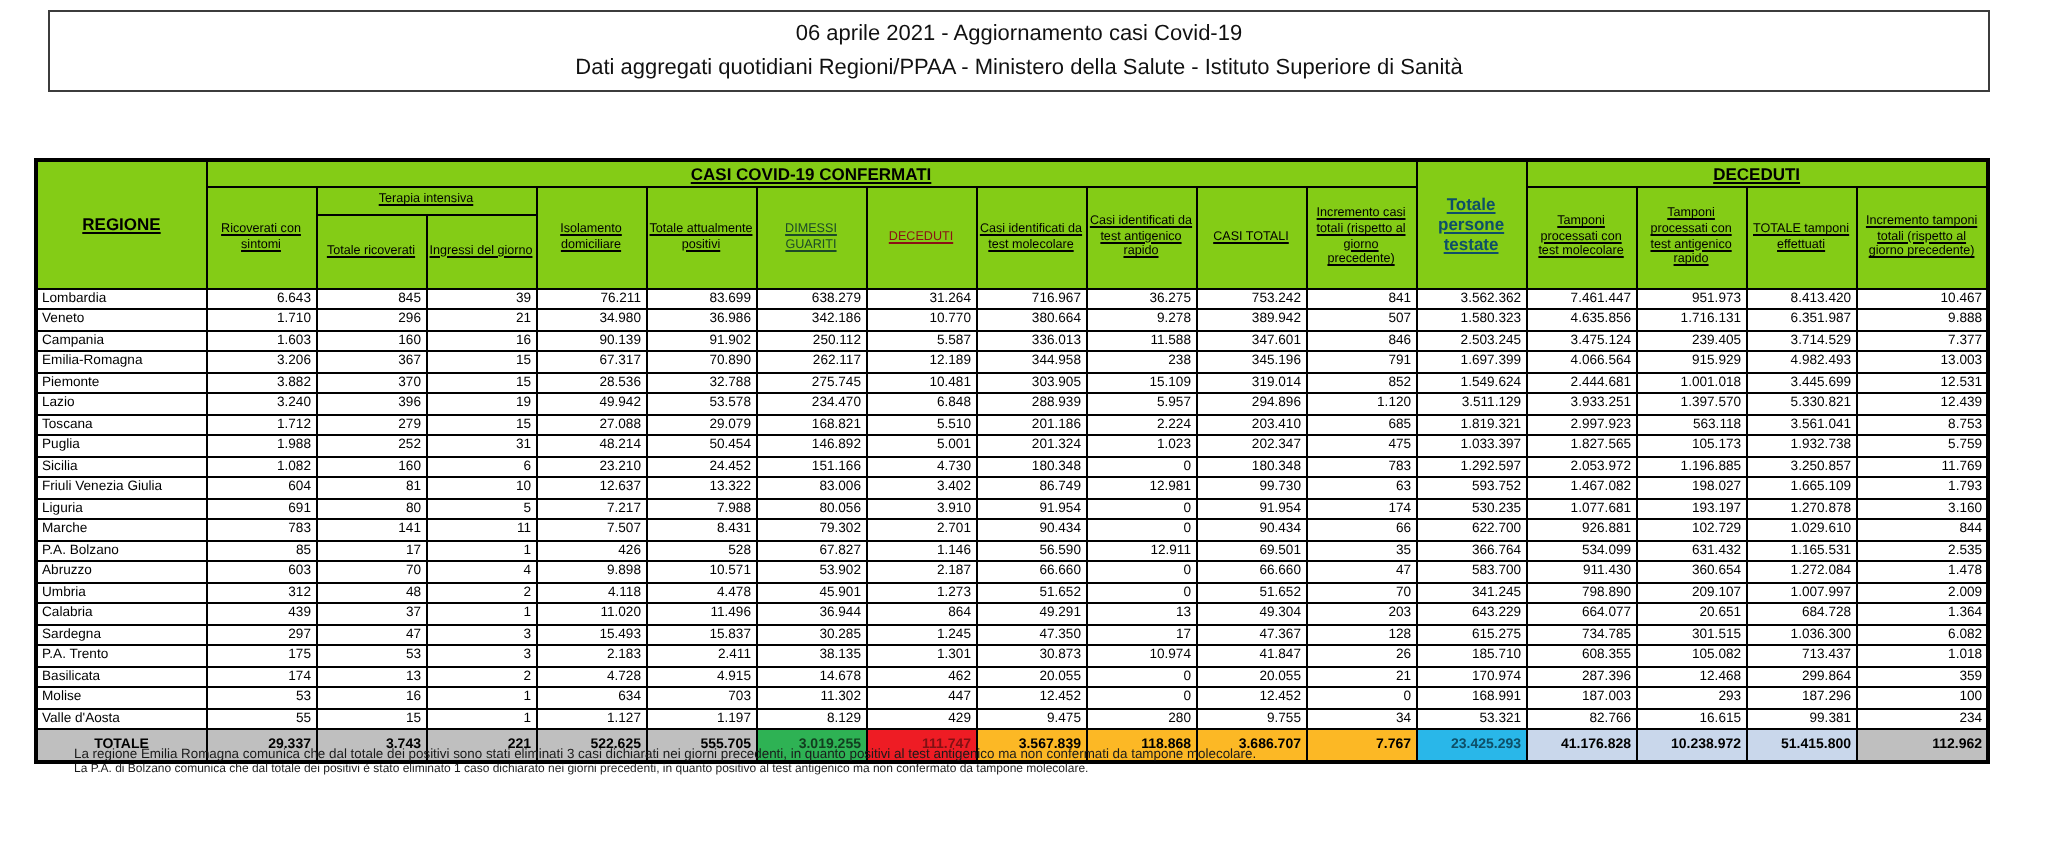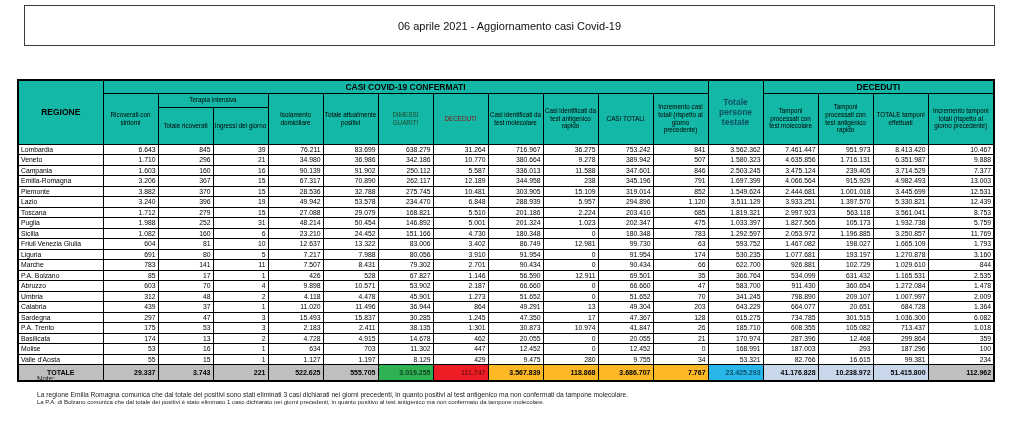--- a/index.html
+++ b/index.html
@@ -18,21 +18,21 @@
 
   
   table.covid {
     position:absolute; left:17px; top:79px; width:976px;
     border-collapse:collapse; table-layout:fixed;
     border:2px solid #000;
   }
   .covid th, .covid td { border:1px solid #000; overflow:hidden; box-sizing:border-box; }
   .covid thead th {
     font-weight:normal; vertical-align:middle;
-    font-size:6.3px; line-height:1.2; padding:0 1px; background:#14b8a6;
+    font-size:6.3px; line-height:1.2; padding:0 1px; background:#84cc16;text-decoration:underline;
   }
   tr.band-row { height:13px; }
   tr.band-row th { font-size:8.5px; font-weight:bold; }
   tr.mid-row { height:14px; }
   tr.sub-row { height:37px; }
 
   .h-regione { background:#a6a6a6; font-size:8px; font-weight:bold;margin-left:44px; }
   .band-casi { background:#d9d9d9; }
   .band-tamponi { background:#b8cce4; }
   .h-testate { background:#29b7e9; color:#0e4f68; font-size:6.5px; font-weight:600;margin-top:28px; }
@@ -67,20 +67,21 @@
   .note-line1 { font-size:6.7px; line-height:1.25; }
   .note-line2 { font-size:6px; line-height:1.3; }
 </style>
 </head>
 <body>
 
 <div class="page">
 
   <div class="title-box">
     <div>06 aprile 2021 - Aggiornamento casi Covid-19</div>
+    <div>Dati aggregati quotidiani Regioni/PPAA - Ministero della Salute - Istituto Superiore di Sanità</div>
   </div>
 
   <table class="covid">
     <colgroup>
       <col style="width:85px">
       <col style="width:55px">
         <col style="width:55px">
         <col style="width:55px">
       <col style="width:55px">
         <col style="width:55px">
@@ -540,18 +541,17 @@
           <td class="t-cyan">23.425.293</td>
           <td class="t-blue">41.176.828</td>
           <td class="t-blue">10.238.972</td>
           <td class="t-blue">51.415.800</td>
           <td class="t-gray">112.962</td>
         </tr>
       </tbody>
   </table>
 
   <div class="notes">
-    <div class="note-heading">Note:</div>
     <div class="note-line1">La regione Emilia Romagna comunica che dal totale dei positivi sono stati eliminati 3 casi dichiarati nei giorni precedenti, in quanto positivi al test antigenico ma non confermati da tampone molecolare.</div>
     <div class="note-line2">La P.A. di Bolzano comunica che dal totale dei positivi è stato eliminato 1 caso dichiarato nei giorni precedenti, in quanto positivo al test antigenico ma non confermato da tampone molecolare.</div>
   </div>
 
 </div>
 
 </body></html>

